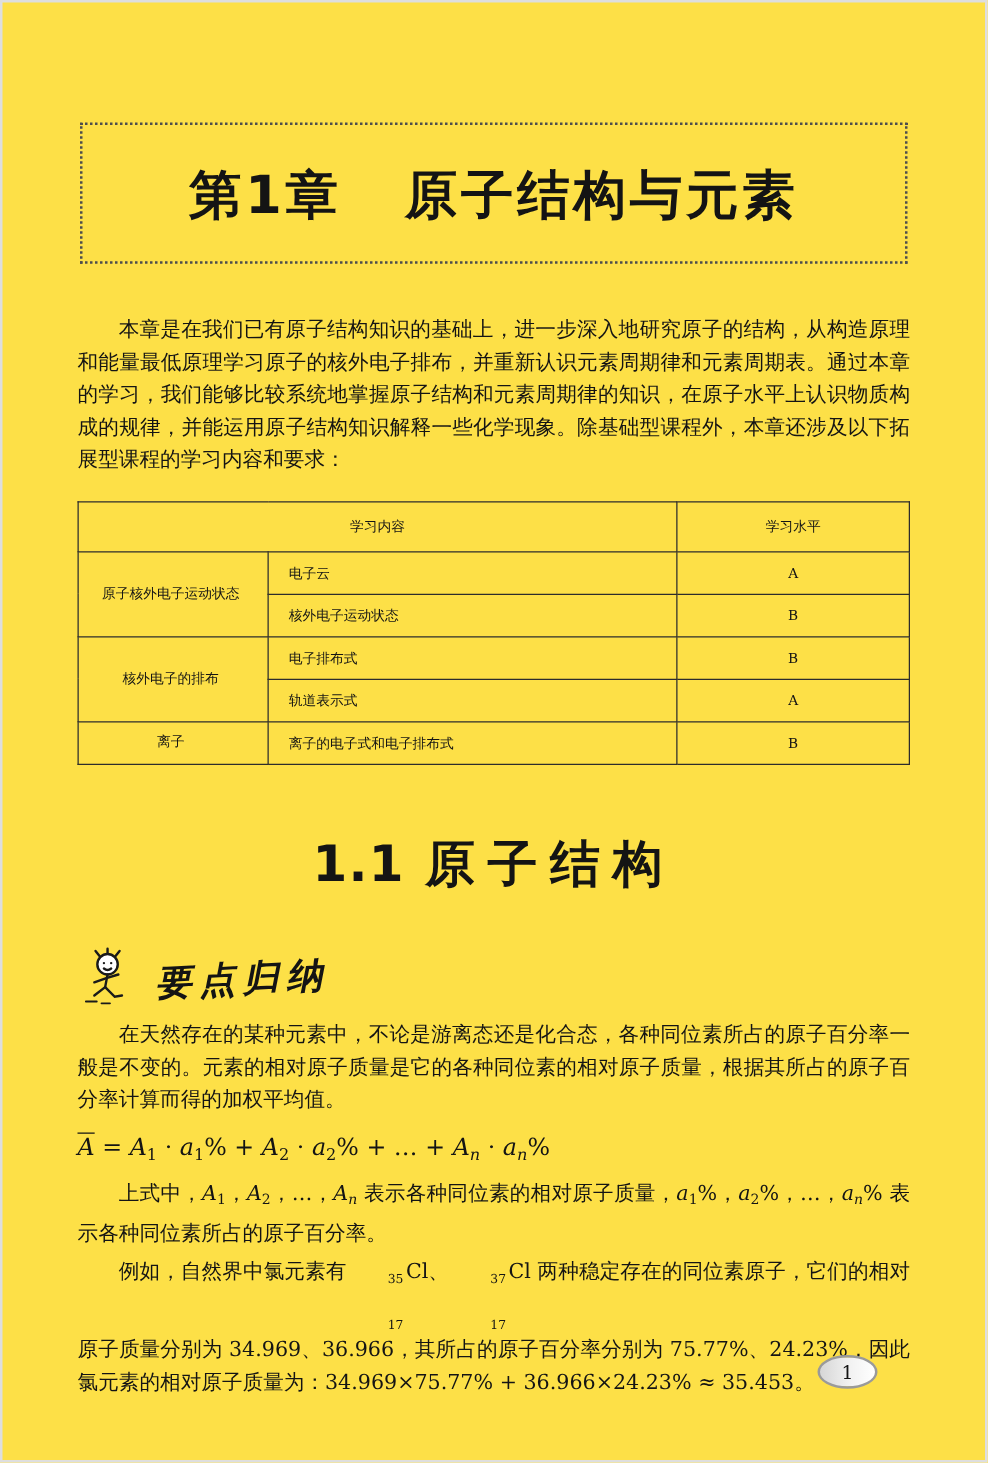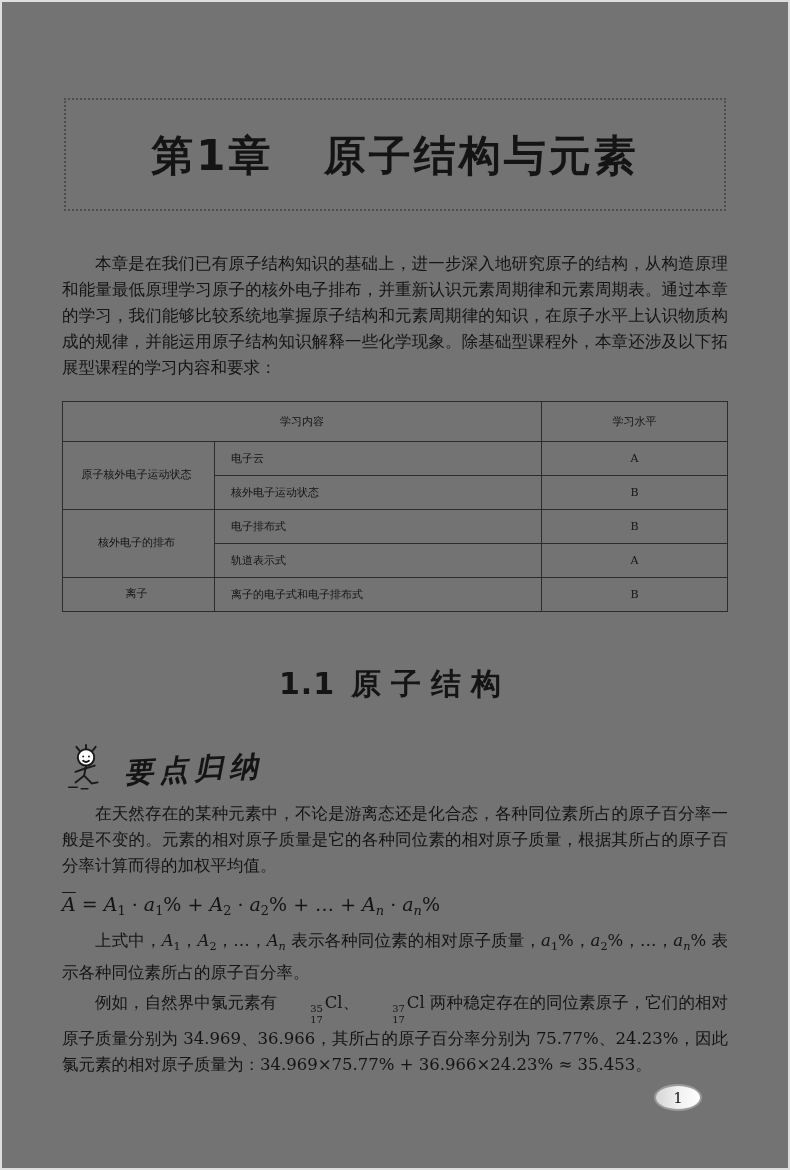--- a/index.html
+++ b/index.html
@@ -7,21 +7,21 @@
   body {
     background: #ffffff;
     color: #141414;
     font-family: "DejaVu Serif", "Liberation Serif", serif;
     position: relative;
   }
   .page {
     position: absolute; inset: 0;
     border: 2px solid #dedede;
     overflow: hidden;
-    background: #737373;
+    background: #fde047;
   }
   .content { padding: 0 60px; }
 
   
   .chapter-box {
     margin: 96px 2px 0 2px;
     border: 2.5px dotted #4d4d4d;
     text-align: center;
     padding: 26px 8px 22px 8px;
   }
@@ -56,21 +56,21 @@
   .learn td.grp { text-align: center; padding: 4px 22px 4px 18px; line-height: 22px; }
   .learn td.item { text-align: left; padding-left: 16px; }
   .learn td.lvl { text-align: center; }
 
   
   .section-heading {
     margin-top: 52px;
     text-align: center;
     font-family: "DejaVu Sans", "Liberation Sans", sans-serif;
     font-weight: 800;
-    font-size: 30px;
+    font-size: 40px;
   }
   .section-number { margin-right: 16px; letter-spacing: 1px; }
   .section-title { letter-spacing: 10px; }
 
   
   .keypoints-head {
     margin-top: 38px;
     display: flex;
     align-items: center;
     gap: 12px;
@@ -110,20 +110,21 @@
   .ovl { text-decoration: overline; }
   .stack {
     display: inline-flex;
     flex-direction: column;
     align-items: flex-end;
     font-size: 0.6em;
     line-height: 1.1;
     vertical-align: -0.45em;
     margin-right: 2px;
     font-family: "DejaVu Serif", "Liberation Serif", serif;
+    gap: 26px;
   }
 
   
   .page-badge {
     position: absolute;
     top: 1082px;
     right: 86px;
     width: 48px;
     height: 27px;
     border: 2px solid #9a9a9a;

